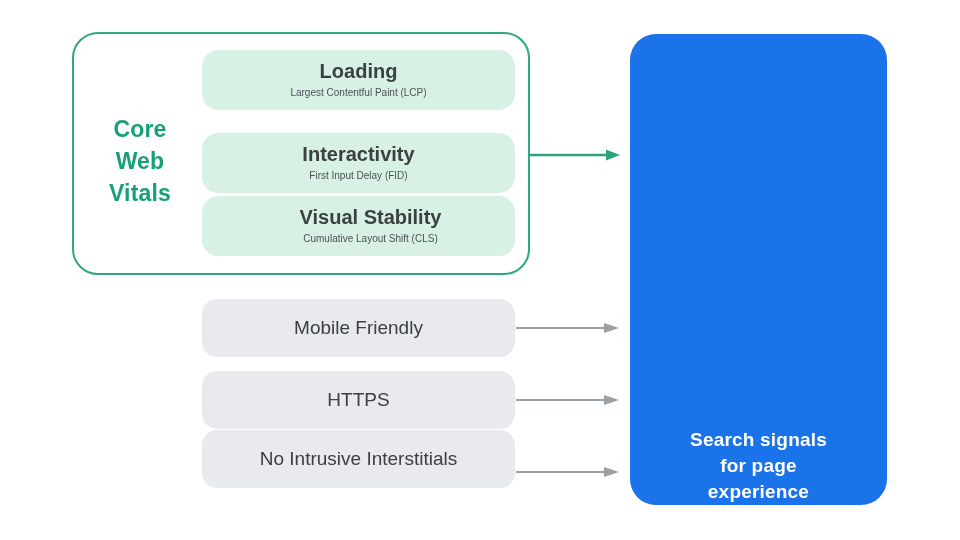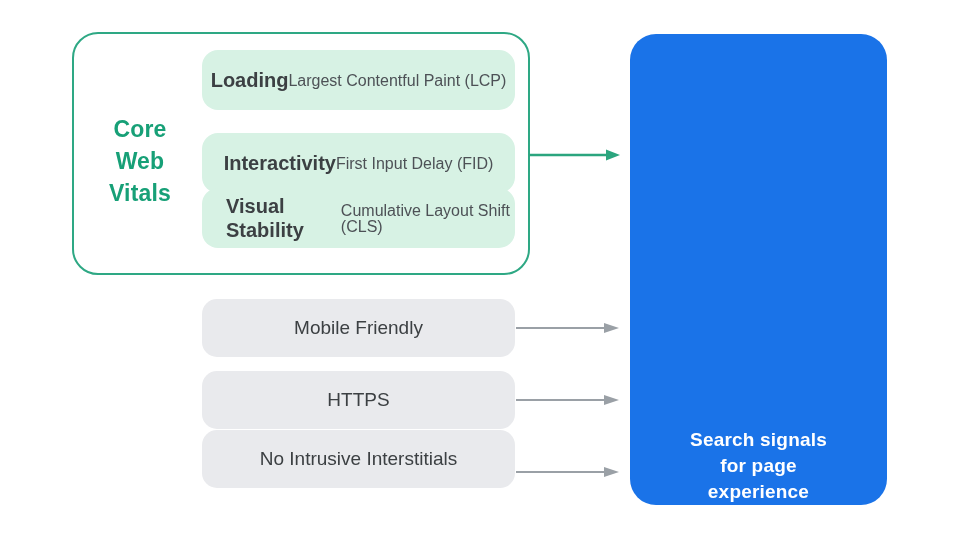--- a/index.html
+++ b/index.html
@@ -42,35 +42,36 @@
     letter-spacing: 0.2px;
   }
   .vital-card {
     position: absolute;
     left: 128px;
     width: 313px;
     height: 60px;
     border-radius: 16px;
     background: #d7f2e4;
     display: flex;
+    flex-direction: column;
     align-items: center;
     justify-content: center;
     box-sizing: border-box;
   }
   .vital-card.v0 { top: 16px; }
   .vital-card.v1 { top: 99px; }
-  .vital-card.v2 { top: 154px; padding-left: 24px; }
+  .vital-card.v2 { top: 162px; padding-left: 24px; }
   .vital-title {
     font-size: 20px;
     font-weight: bold;
     color: #3c4043;
     line-height: 24px;
   }
   .vital-subtitle {
-    font-size: 16px;
+    font-size: 10px;
     color: #4d5156;
     line-height: 16px;
     margin-top: 2px;
   }
 
   
   .signal-card {
     position: absolute;
     left: 202px;
     width: 313px;

